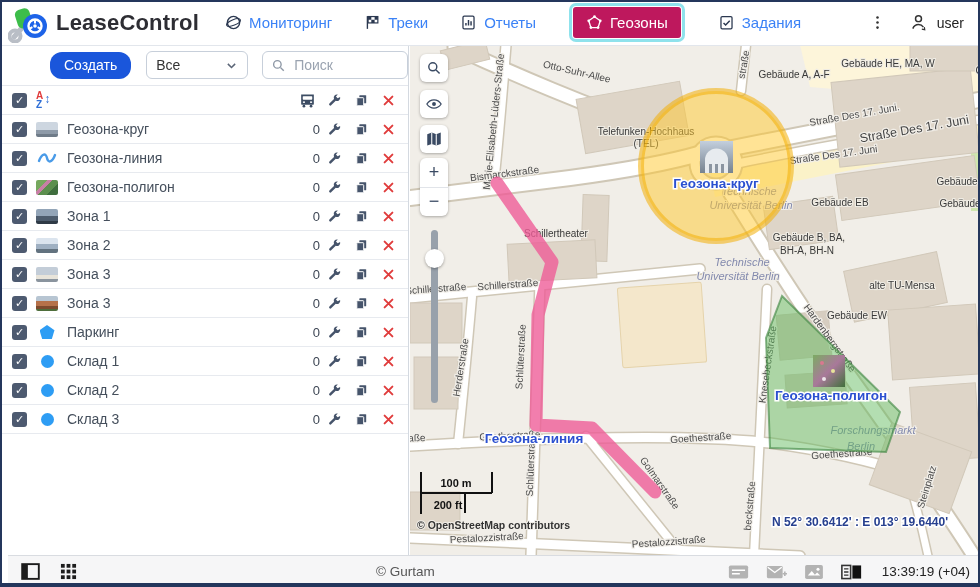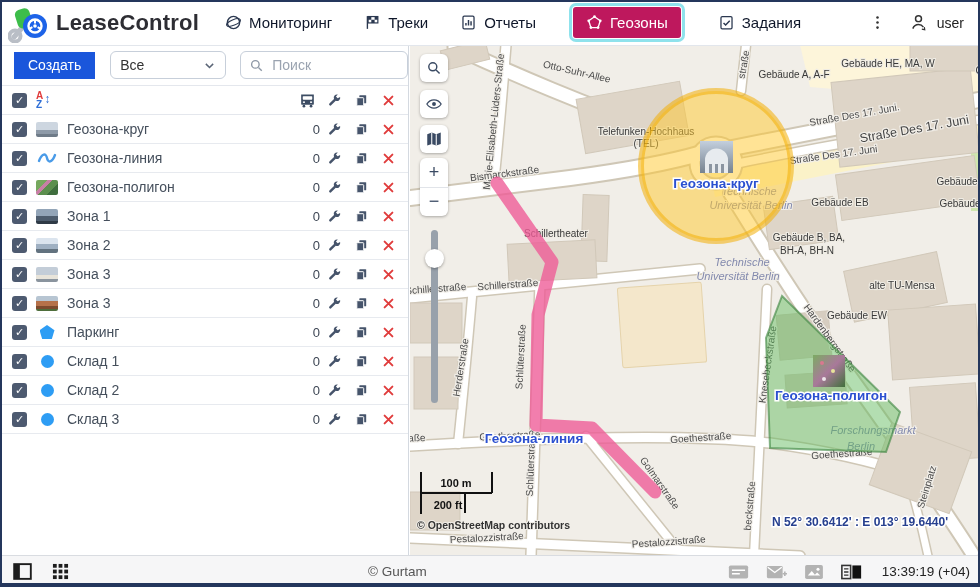--- a/index.html
+++ b/index.html
@@ -6,35 +6,35 @@
   body{width:980px;height:587px;position:relative;overflow:hidden;
        font-family:"Liberation Sans",sans-serif;-webkit-font-smoothing:antialiased;}
   .frame{position:absolute;inset:0;border:2px solid #24365c;border-bottom-width:4px;
          pointer-events:none;z-index:90;}
   
   .titlebar{position:absolute;top:0;left:0;right:0;height:45px;background:#fff;
             border-bottom:1px solid #e2e6ec;display:flex;align-items:center;z-index:10;}
   .brand{display:flex;align-items:center;margin-left:8px;}
   .brand-name{font-size:22px;font-weight:bold;color:#2d2d33;margin-left:6px;letter-spacing:.2px;}
   .nav{display:flex;align-items:center;margin-left:26px;gap:32px;}
-  .tab{display:flex;align-items:center;gap:7px;font-size:15px;color:#0f172a;cursor:pointer;white-space:nowrap;}
+  .tab{display:flex;align-items:center;gap:7px;font-size:15px;color:#3b82f6;cursor:pointer;white-space:nowrap;}
   .tab .ic{color:#2b3850;display:flex;}
   .tab.active{background:#be185d;color:#fff;padding:7px 13px;border-radius:3px;margin:0 5px;
               box-shadow:0 0 0 1px #fff,0 0 0 4px #8fe2ec;}
   .tab.active .ic{color:#fff;}
   .tb-right{margin-left:auto;display:flex;align-items:center;gap:22px;margin-right:16px;}
   .kebab{color:#333;display:flex;}
   .usergrp{display:flex;align-items:center;gap:8px;color:#222;font-size:14px;}
   .ic{display:inline-flex;align-items:center;justify-content:center;line-height:0;}
   
   .sidepanel{position:absolute;top:45px;left:0;width:408px;bottom:31px;background:#fff;
              border-right:1px solid #d4d9e0;z-index:5;}
   .toolbar{height:40px;border-bottom:1px solid #e4e7ed;display:flex;align-items:center;padding-left:14px;}
-  .btn-create{height:27px;padding:0 14px;background:#1a56db;color:#fff;border:none;border-radius:0;
-              font-size:14px;font-family:inherit;cursor:pointer;}
+  .btn-create{height:27px;padding:0 14px;background:#1a56db;color:#fff;border:none;border-radius:12px;
+              font-size:14px;font-family:inherit;cursor:pointer;margin-left:36px;}
   .sel{width:122px;height:28px;border:1px solid #c7cfda;border-radius:6px;margin-left:15px;
        display:flex;align-items:center;justify-content:space-between;padding:0 9px;font-size:14px;color:#333;
        box-sizing:border-box;cursor:pointer;}
   .sel .ic{color:#5a6576;}
   .srch{width:177px;height:28px;border:1px solid #c7cfda;border-radius:6px;margin-left:14px;
         display:flex;align-items:center;padding:0 8px;gap:6px;box-sizing:border-box;color:#8d97a5;}
   .srch input{border:none;outline:none;width:100%;font-size:14px;font-family:inherit;color:#333;background:transparent;}
   .srch input::placeholder{color:#9aa3b0;}
   .listhead{height:28px;border-bottom:1px solid #e4e7ed;display:flex;align-items:center;padding:0 6px 0 12px;}
   .row{height:28px;border-bottom:1px solid #e7eaef;display:flex;align-items:center;padding:0 6px 0 12px;cursor:pointer;}
@@ -77,21 +77,21 @@
   svg text{font-family:"Liberation Sans",sans-serif;}
   .lbl-street{font-size:10px;fill:#4b4b4b;paint-order:stroke;stroke:#f1eee8;stroke-width:2.5px;}
   .lbl-street-lg{font-size:12.5px;fill:#454545;paint-order:stroke;stroke:#f1eee8;stroke-width:2.5px;}
   .lbl-poi{font-size:10px;fill:#3a3a3a;paint-order:stroke;stroke:#efece4;stroke-width:2.2px;}
   .lbl-uni{font-size:11px;font-style:italic;fill:#8289ad;paint-order:stroke;stroke:#f1eee8;stroke-width:2px;}
   .lbl-geo{font-size:13.5px;font-weight:bold;fill:#2b50d0;paint-order:stroke;stroke:#fff;stroke-width:3px;}
   .lbl-scale{font-size:11px;font-weight:bold;fill:#111;}
   .lbl-attr{font-size:10.5px;font-weight:bold;fill:#333;paint-order:stroke;stroke:#f1eee8;stroke-width:2px;}
   .lbl-coord{font-size:12px;font-weight:bold;fill:#27408f;paint-order:stroke;stroke:#fff;stroke-width:3px;}
   
-  .statusbar{position:absolute;left:0;right:0;bottom:0;height:31px;background:#f6f6f7;border-top:1px solid #d9dce1;
+  .statusbar{position:absolute;left:8px;right:0;bottom:0;height:31px;background:#f6f6f7;border-top:1px solid #d9dce1;
              display:flex;align-items:center;z-index:10;}
   .sb-left{display:flex;align-items:center;gap:20px;margin-left:13px;color:#1d1d1d;}
   .copyright{position:absolute;left:368px;font-size:13.5px;color:#555;}
   .sb-right{margin-left:auto;display:flex;align-items:center;gap:17px;margin-right:10px;}
   .sb-right .ic{color:#b3b3b3;}
   .clock{font-size:13.5px;color:#222;margin-left:3px;}
 </style>
 </head>
 <body>
 

